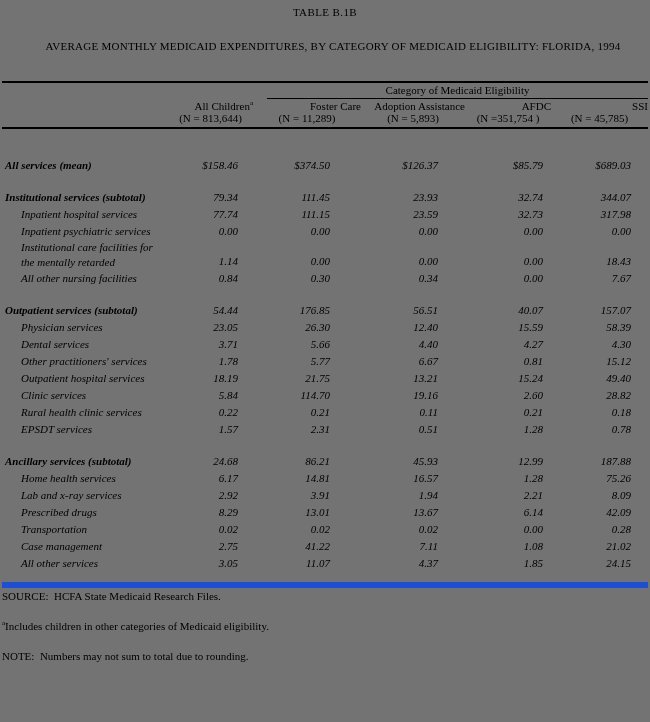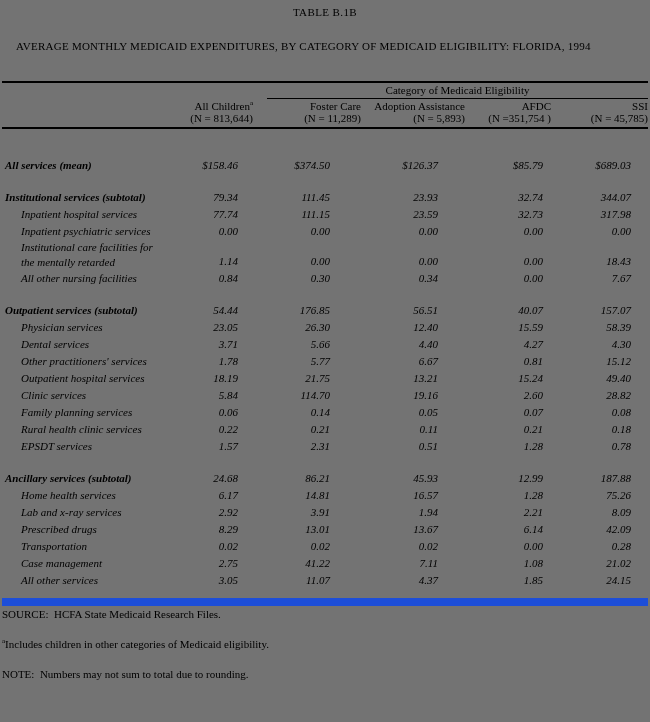--- a/index.html
+++ b/index.html
@@ -18,31 +18,31 @@
     overflow: hidden;
   }
   .title {
     margin: 6px 0 0 0;
     text-align: center;
     line-height: 13px;
     letter-spacing: 0.4px;
   }
   .subtitle {
     margin: 21px 0 0 16px;
-    text-align: left;
+    text-align: center;
     line-height: 13px;
     letter-spacing: 0.25px;
   }
   table.data-table {
     margin: 28px 0 0 2px;
     width: 646px;
     table-layout: fixed;
     border-collapse: collapse;
     border-top: 2px solid #000;
-    border-bottom: 8px solid #1d4ed8;
+    border-bottom: 6px solid #1d4ed8;
     font-size: 11px;
   }
   col.c-label  { width: 166px; }
   col.c-allch  { width: 85px; }
   col.c-fc     { width: 108px; }
   col.c-aa     { width: 104px; }
   col.c-afdc   { width: 86px; }
   col.c-ssi    { width: 97px; }
 
   td, th { padding: 0; font-weight: normal; }
@@ -54,21 +54,21 @@
     margin-left: 14px;
     text-align: center;
     line-height: 14px;
     padding-bottom: 1px;
   }
   .colname-row { height: 13px; }
   .colname-row th { vertical-align: bottom; text-align: right; line-height: 12px; white-space: nowrap; }
   .n-row { height: 16px; }
   .n-row th, .n-row td {
     vertical-align: bottom;
-    text-align: right;
+    text-align: center;
     line-height: 13px;
     padding-bottom: 2px;
     border-bottom: 2px solid #000;
     white-space: nowrap;
   }
   sup.fn { font-size: 7px; vertical-align: super; line-height: 0; }
 
   tbody tr { height: 17px; font-style: italic; }
   tbody td { vertical-align: middle; line-height: 13px; }
   td.lbl { padding-left: 3px; white-space: nowrap; overflow: visible; }
@@ -239,28 +239,20 @@
         </tr>
         <tr class="row-item">
           <td class="lbl">Clinic services</td>
           <td class="v v0">5.84</td>
           <td class="v v1">114.70</td>
           <td class="v v2">19.16</td>
           <td class="v v3">2.60</td>
           <td class="v v4">28.82</td>
         </tr>
         <tr class="row-item">
-          <td class="lbl">Family planning services</td>
-          <td class="v v0">0.06</td>
-          <td class="v v1">0.14</td>
-          <td class="v v2">0.05</td>
-          <td class="v v3">0.07</td>
-          <td class="v v4">0.08</td>
-        </tr>
-        <tr class="row-item">
           <td class="lbl">Rural health clinic services</td>
           <td class="v v0">0.22</td>
           <td class="v v1">0.21</td>
           <td class="v v2">0.11</td>
           <td class="v v3">0.21</td>
           <td class="v v4">0.18</td>
         </tr>
         <tr class="row-item">
           <td class="lbl">EPSDT services</td>
           <td class="v v0">1.57</td>

